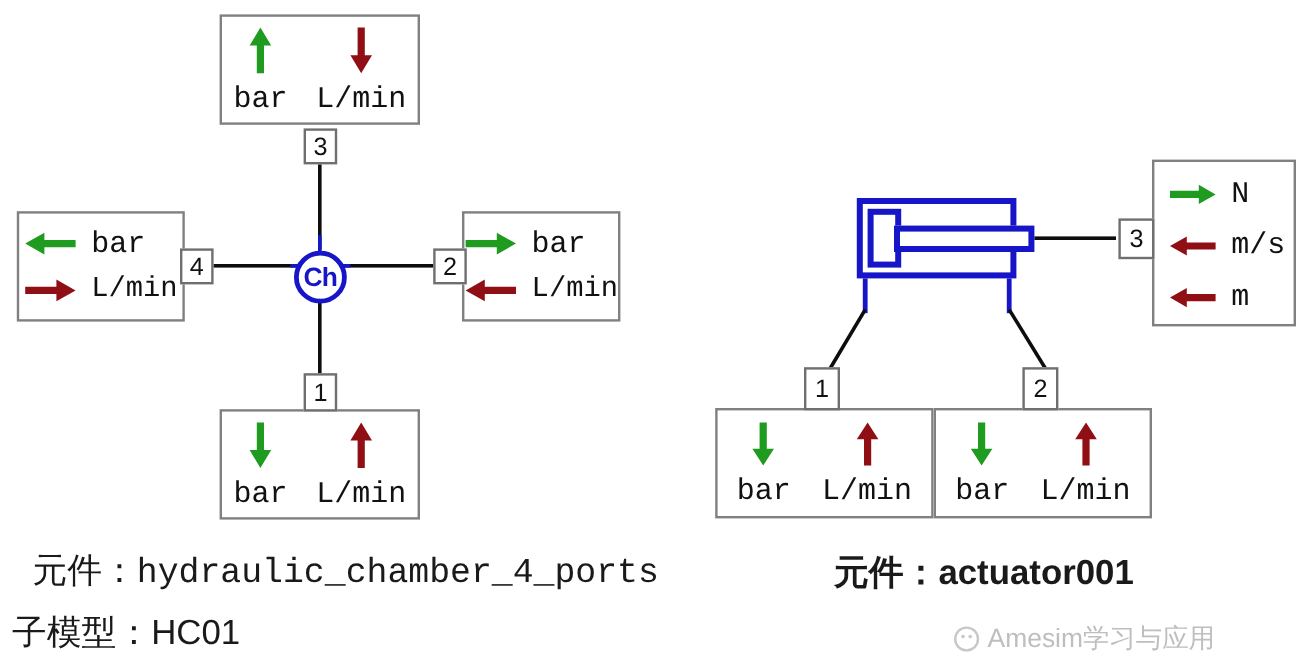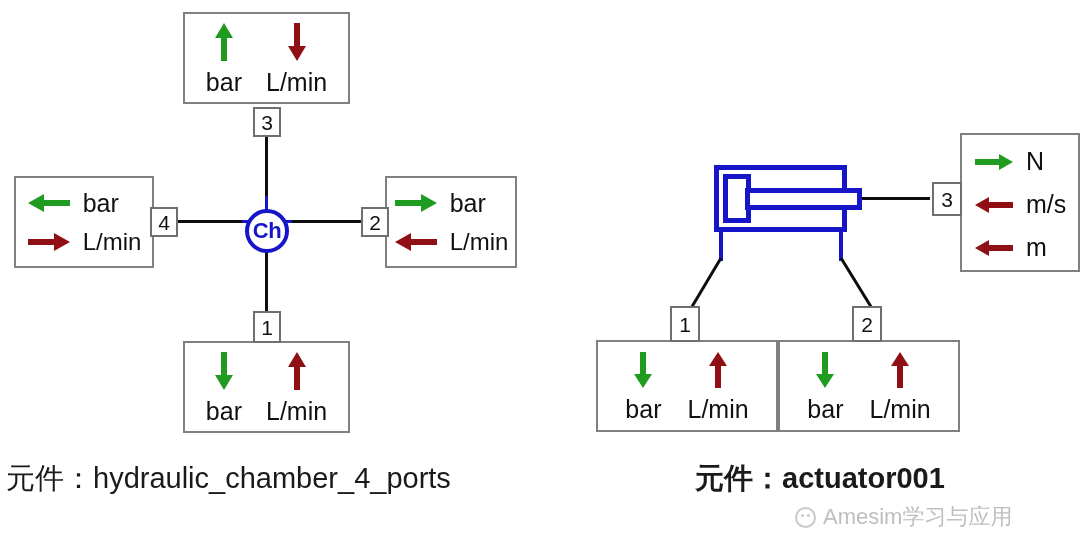--- a/index.html
+++ b/index.html
@@ -52,21 +52,21 @@
   .line-v { width: 3px; }
   .line-blue { background: #1616c8; }
 
   .diag { position: absolute; z-index: 2; }
 
   
   .unit {
     font-size: 25px;
     line-height: 1;
     color: #111;
-    font-family: Liberation Sans, sans-serif;
+    font-family: Liberation Mono, monospace;
     white-space: nowrap;
   }
   .unit-sm { font-size: 24px; }
 
   
   .arw { display: block; }
 
   
   .row-item {
     display: flex; align-items: center; gap: 12px;
@@ -331,22 +331,23 @@
           </svg>
           <span class="unit">L/min</span>
         </div>
       </div>
     </div>
     <div class="pnum" style="left:272px;top:306px;width:30px;height:36px;">
       <span>2</span>
     </div>
   </div>
 
-  <div class="caption" style="left:6px;top:460px;">元件：hydraulic_chamber_4_ports</div>
+  <div class="caption" style="left:27px;top:460px;font-family:Liberation Mono, monospace;">元件：hydraulic_chamber_4_ports</div>
+  <div class="caption" style="left:10px;top:510px;">子模型：HC01</div>
 
   <div class="caption" style="left:695px;top:460px;font-weight:bold;">元件：actuator001</div>
 
-  <div class="watermark" style="left:795px;top:502px;">
+  <div class="watermark" style="left:795px;top:517px;">
     <span class="wm-logo"></span>
     <span>Amesim学习与应用</span>
   </div>
 
 </div>
 
 </body></html>

